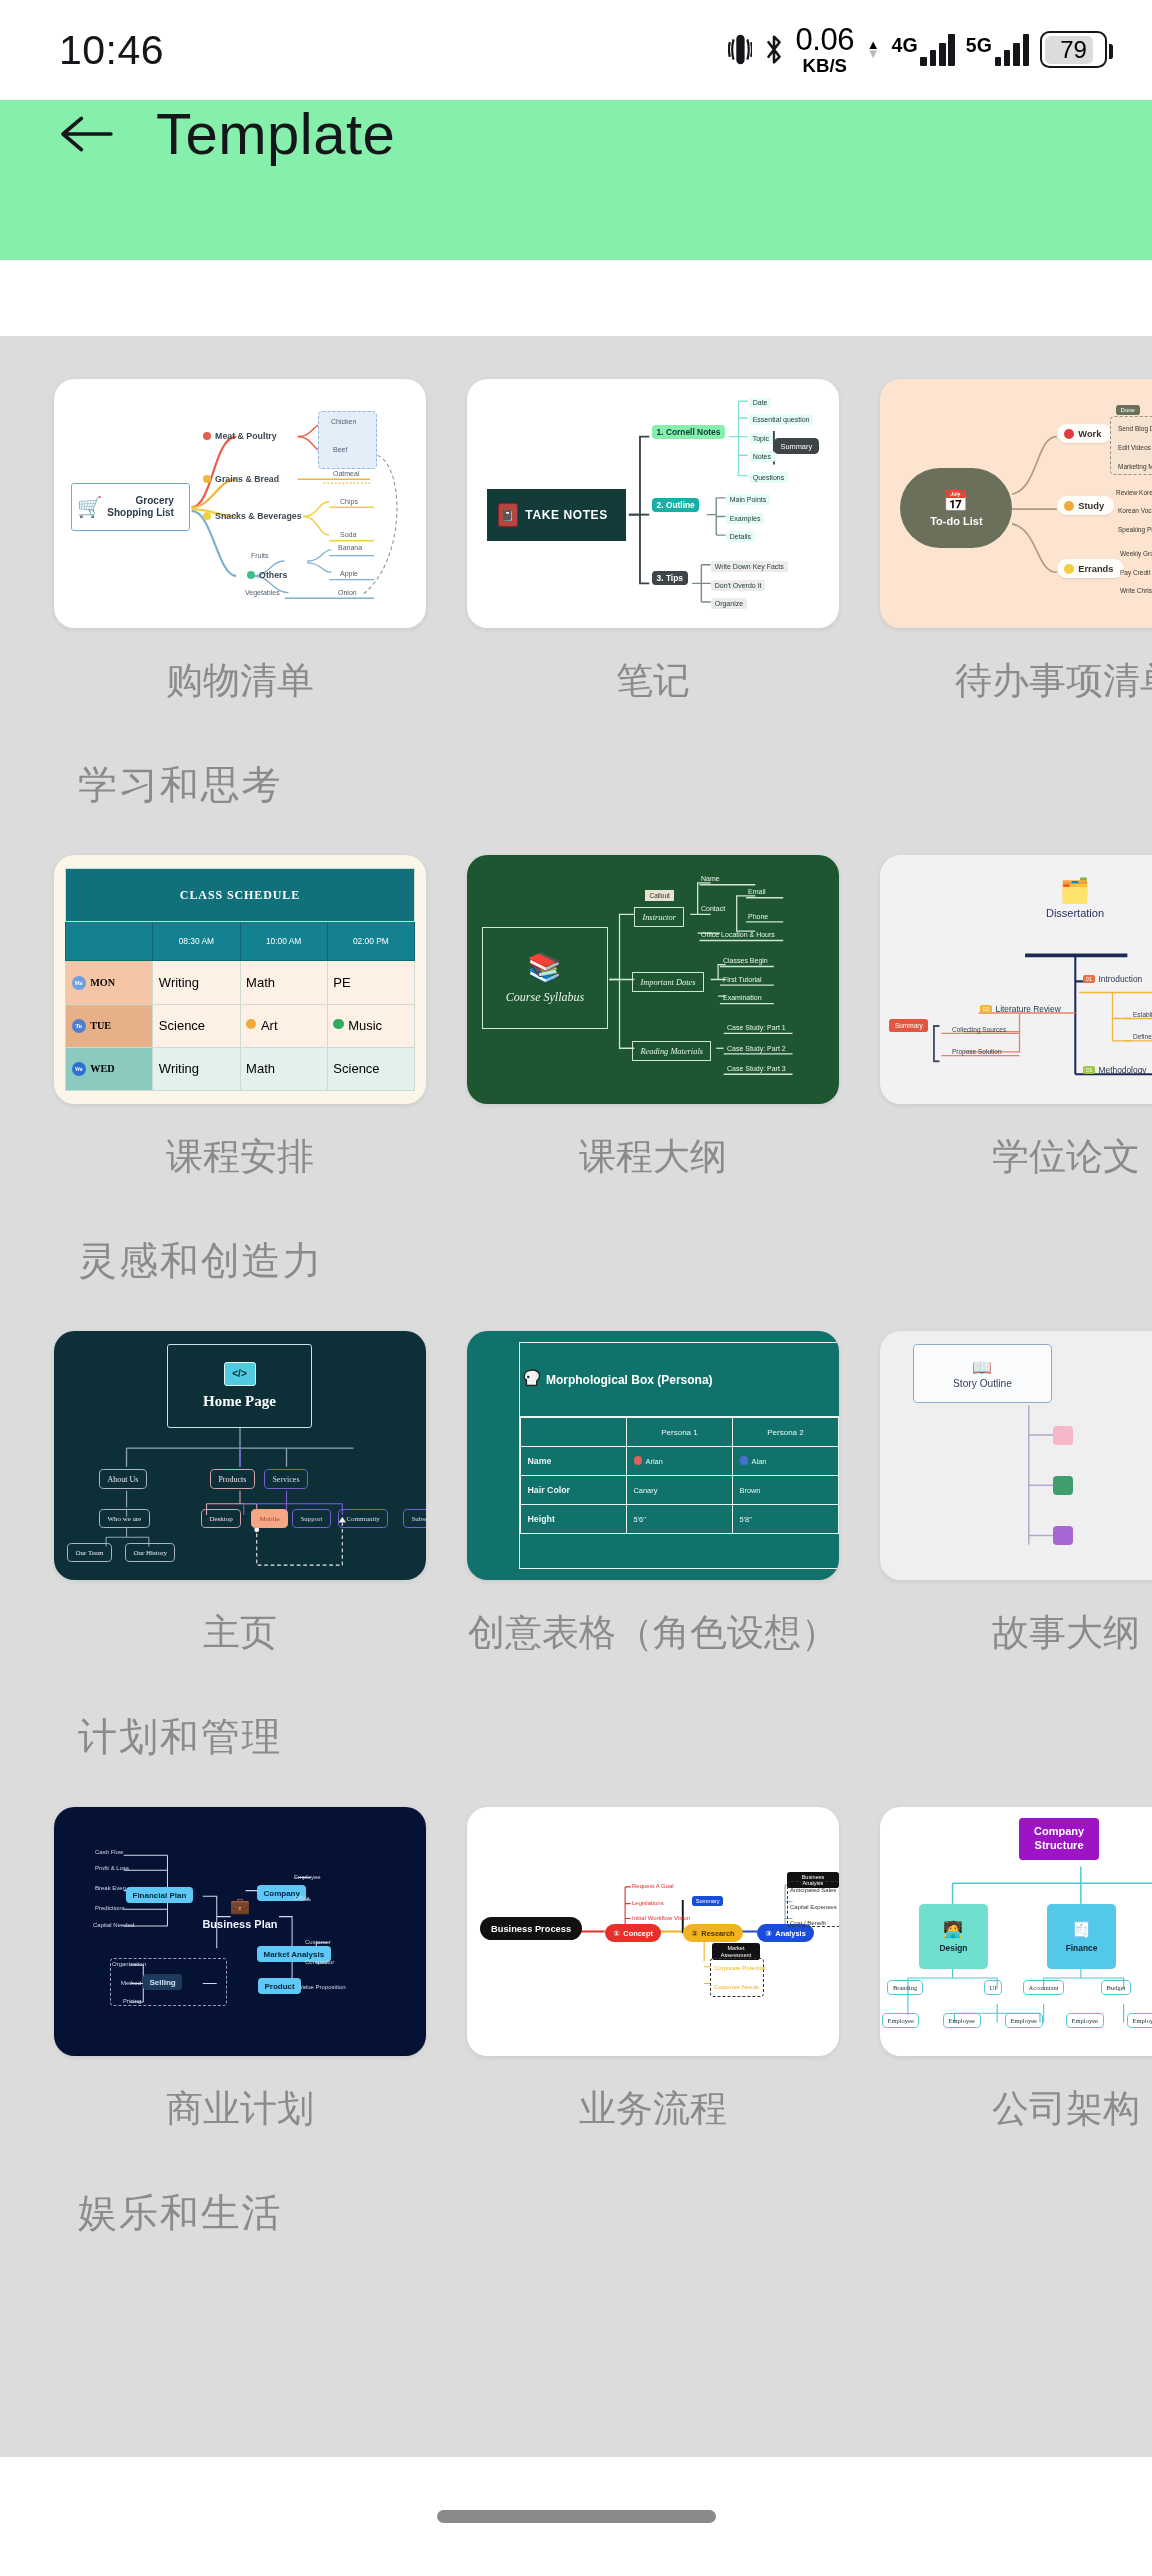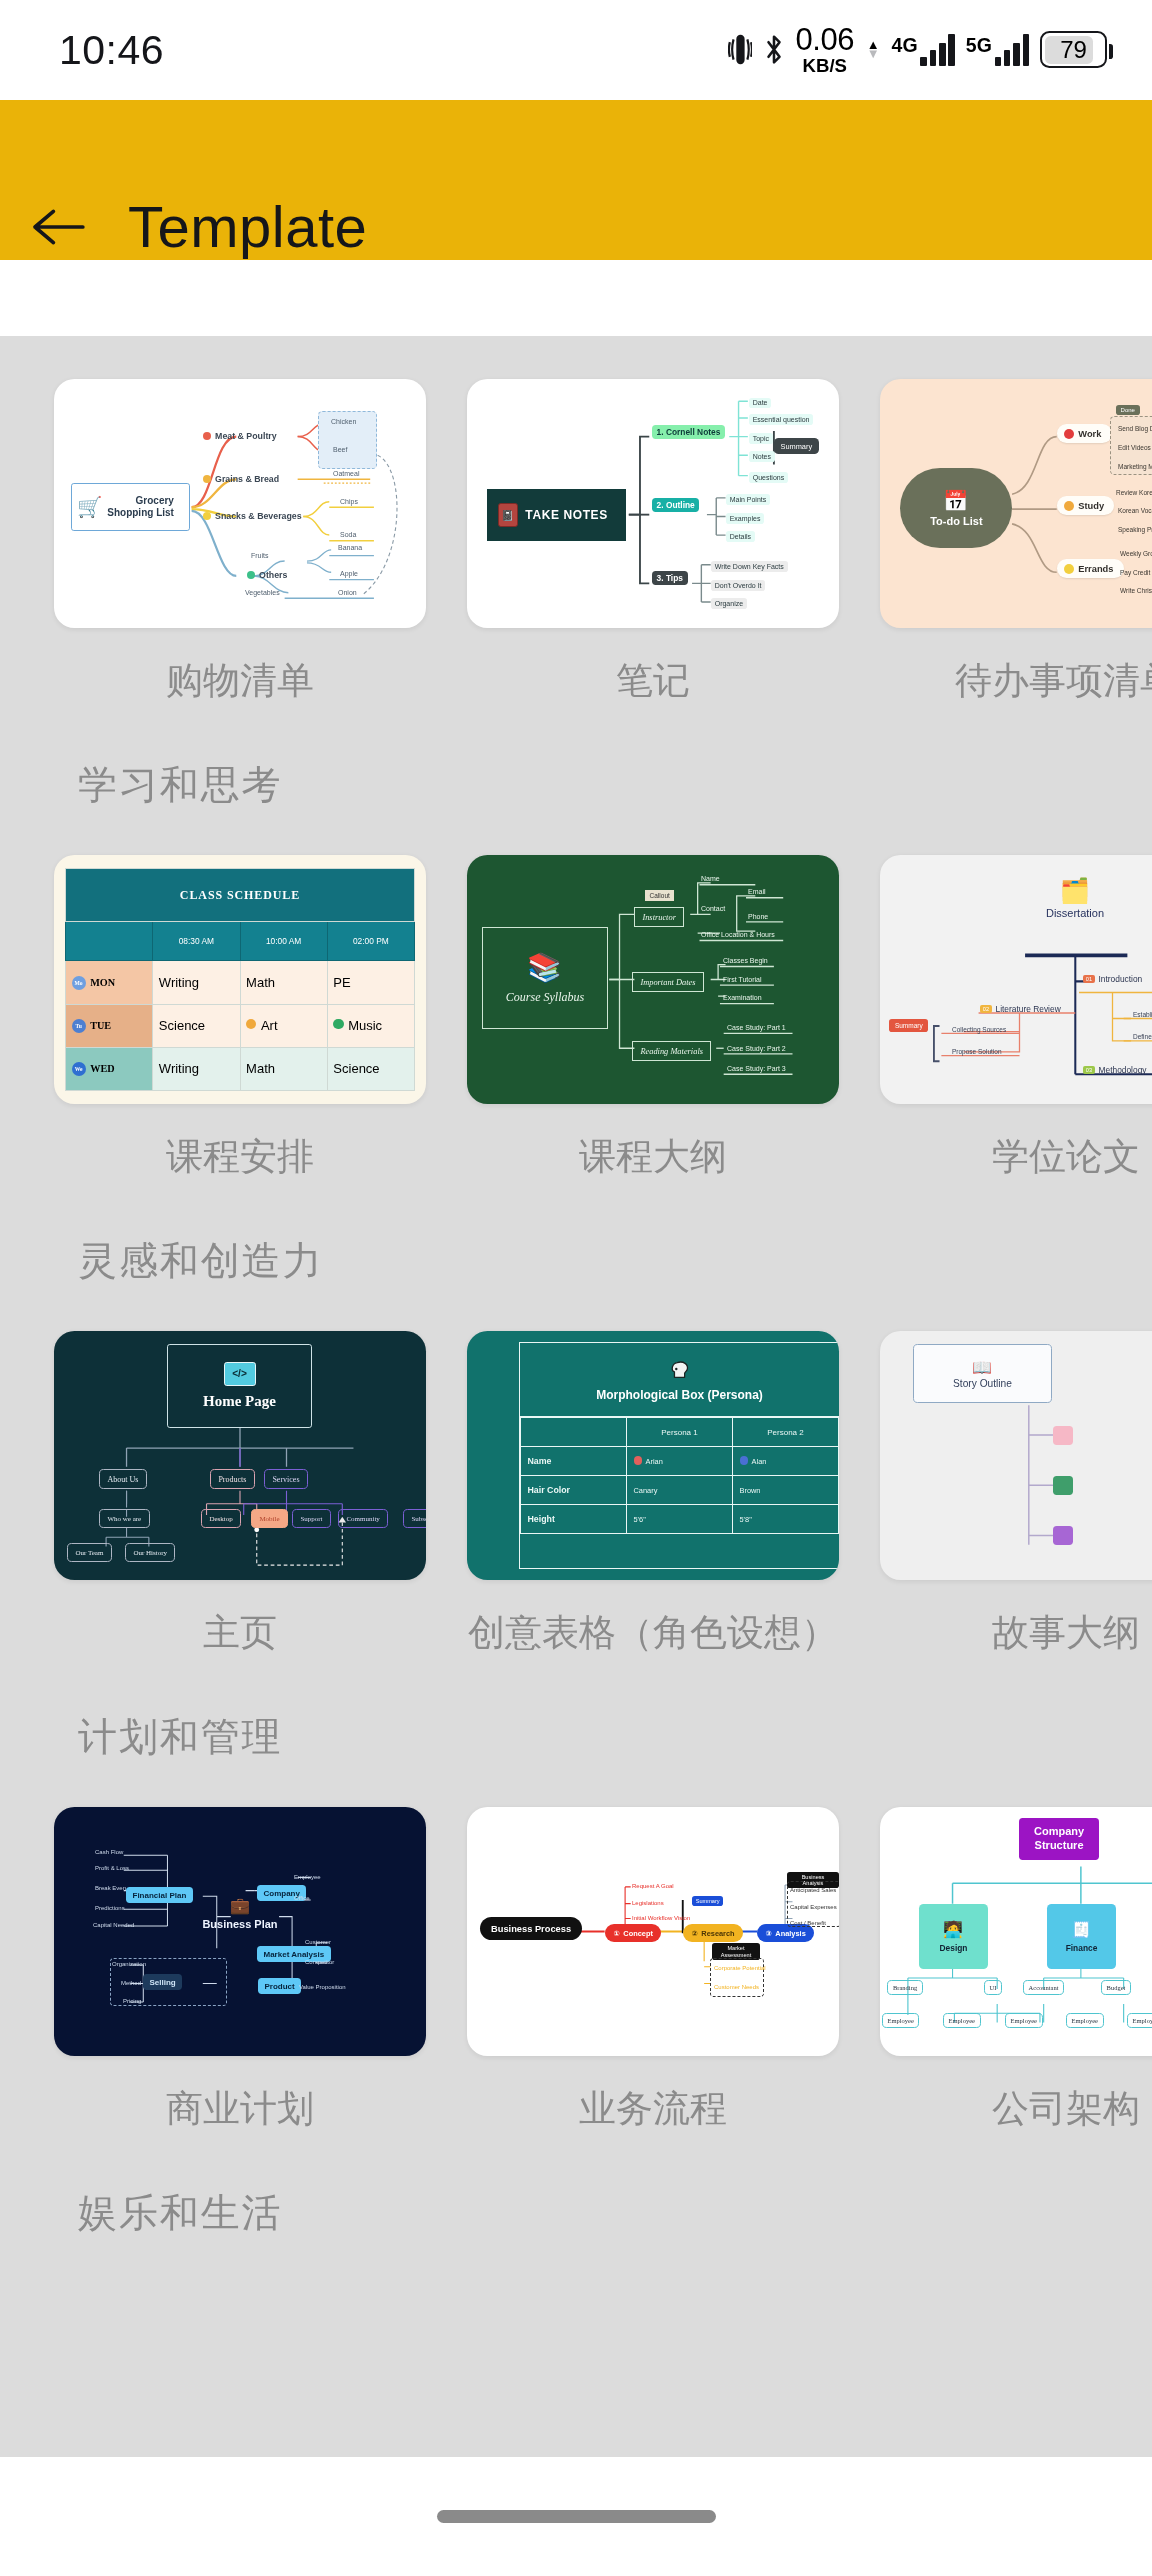--- a/index.html
+++ b/index.html
@@ -34,21 +34,21 @@
   .battery {
     border: 2.8px solid #15161a; border-radius: 9.3px; width: 67px; height: 37px;
     display:flex; align-items:center; justify-content:center; position:relative;
   }
   .battery::after{ content:""; position:absolute; right:-8.4px; top:10.2px; width:4.6px;height:15px;
     background:#15161a; border-radius:0 2.8px 2.8px 0;}
   .battery-fill{ position:absolute; left:2.8px; top:2.8px; bottom:2.8px; width:48px; background:#dcdcdc; border-radius:5.6px;}
   .battery-text{ position:relative; font-size:24px; font-weight:500; }
 
   
-  .appbar { height: 160px; display: flex; align-items: flex-end; padding: 0 24px; background:#eab308; gap: 37px;}
+  .appbar { height: 160px; display: flex; align-items: flex-start; padding: 0 52px; background:#86efac; gap: 37px;}
   .back-btn { width: 67px; height: 67px; display: flex; align-items: center; justify-content: center; cursor: pointer;}
   .page-title { font-size: 58px; color: #15161a; font-weight: 400; letter-spacing: 0.5px;}
 
   
   .content {
     position:absolute; top: 336px; left:0; right:0; bottom: 119px;
     background: #dcdcdc; overflow: hidden;
   }
   .section-title {
     font-size: 39px; color: #8b8b8b; padding: 52px 0 0 78px; letter-spacing: 1.9px;
@@ -155,21 +155,21 @@
     border-radius:2.8px;display:flex;flex-direction:column;align-items:center;justify-content:center;gap:7.4px;}
   .c7 .root .ic{width:32px;height:24px;background:#52cbe0;border:1.4px solid #e8f6f8;border-radius:2.8px;
     color:#0a2b33;font-size:10.2px;font-weight:700;display:flex;align-items:center;justify-content:center;}
   .c7 .root .t{color:#fff;font-size:15px;font-weight:700;font-family:"Liberation Serif",serif;}
   .c7 .bx{position:absolute;border-radius:4.6px;font-size:8px;padding:4.6px 7.4px;white-space:nowrap;
     font-family:"Liberation Serif",serif;}
 
   
   .c8{background:#11726c;}
   .mbx{position:absolute;left:52px;top:11px;right:0;bottom:11px;border:0.9px solid #eaf7f5;border-right:none;}
-  .mbx .top{height:74px;display:flex;flex-direction:column;align-items:center;justify-content:center;gap:1.9px;
+  .mbx .top{height:74px;display:flex;flex-direction:row;align-items:center;gap:1.9px;
     border-bottom:0.9px solid #eaf7f5;}
   .mbx .top .ic{font-size:18.6px;}
   .mbx .top .t{color:#fff;font-size:12px;font-weight:700;}
   .mtab{width:100%;border-collapse:collapse;table-layout:fixed;}
   .mtab td{border:0.9px solid #eaf7f5;color:#eaf7f5;font-size:7.4px;height:29px;padding:0 6.5px;}
   .mtab td.hl{font-weight:700;font-size:8.8px;}
   .mtab td.ch{text-align:center;font-size:8px;}
   .pill{display:inline-block;width:8.4px;height:8.4px;border-radius:50%;margin-right:3.7px;vertical-align:-0.9px;}
 
   

